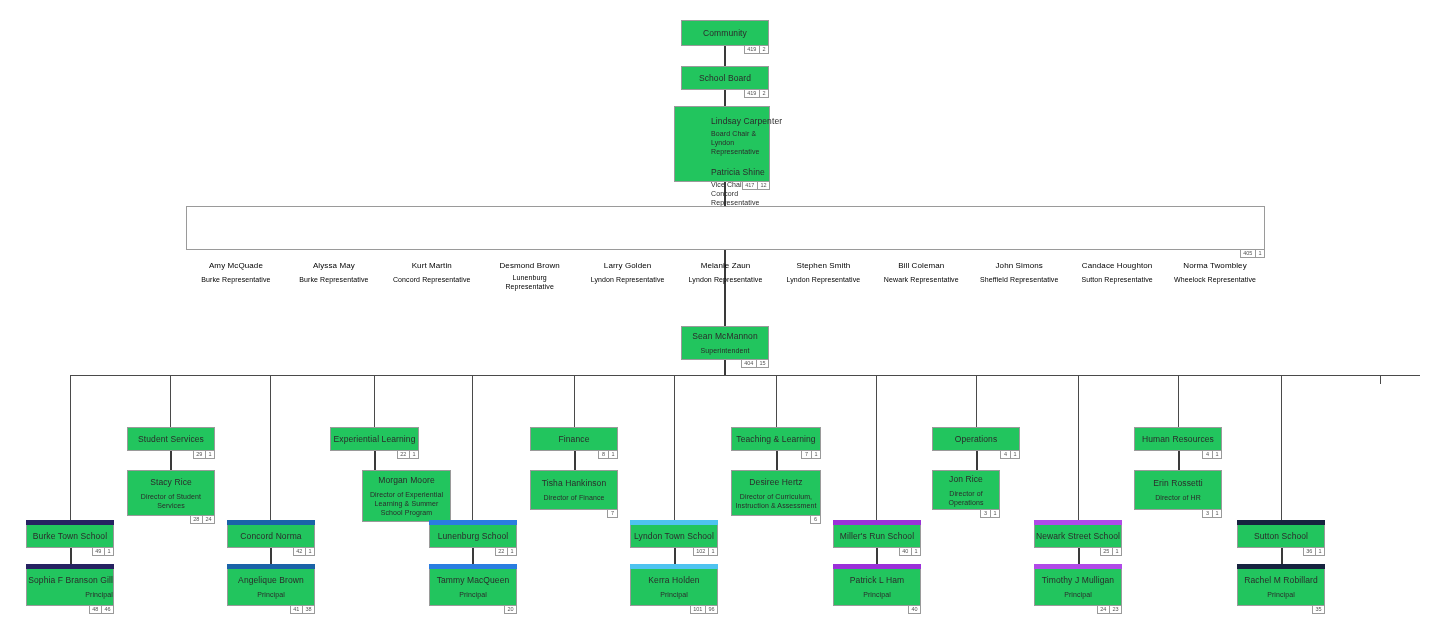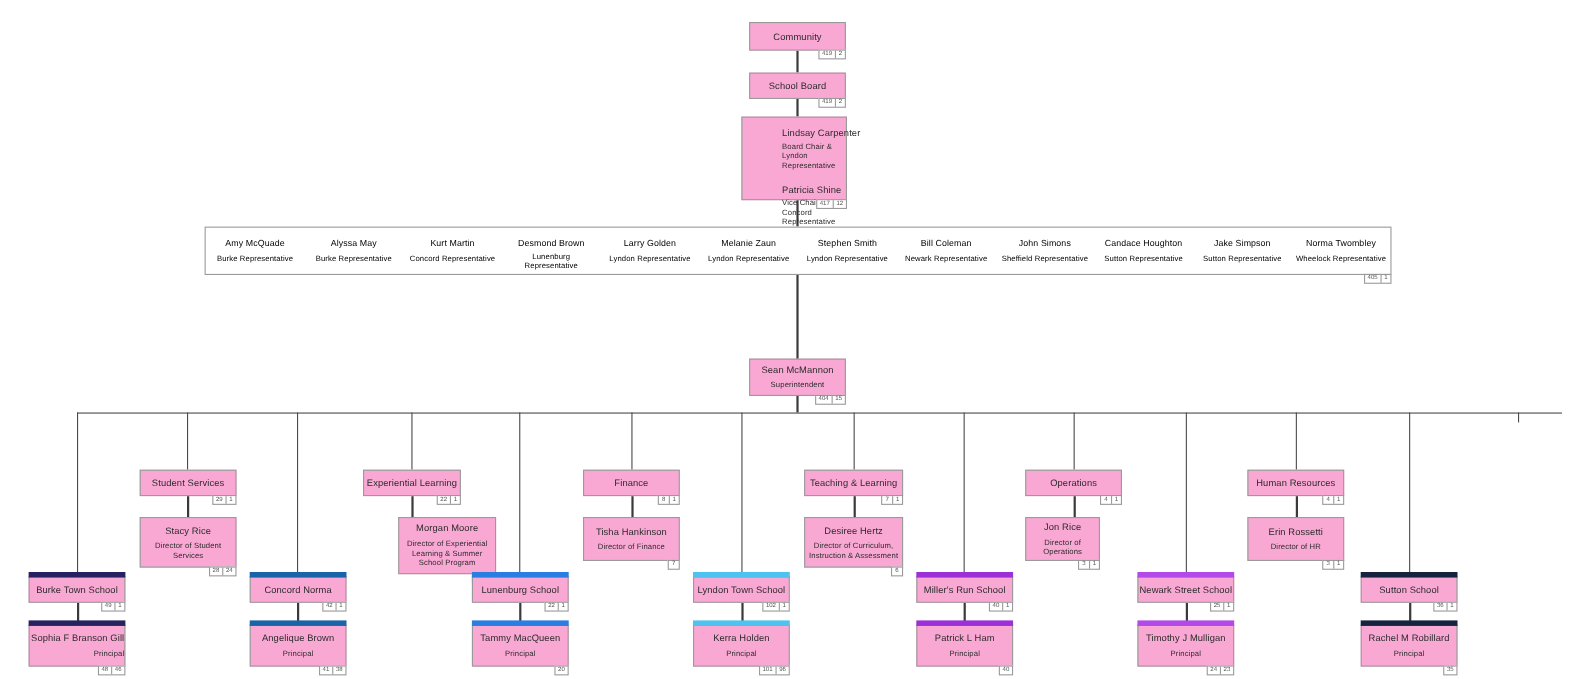--- a/index.html
+++ b/index.html
@@ -13,21 +13,21 @@
     width: 1440px;
     height: 617px;
     overflow: hidden;
     background: #ffffff;
   }
 
   
   .node {
     position: absolute;
     border: 1px solid #9a9a9a;
-    background: #f9a8d4;
+    background: #22c55e;
     display: flex;
     flex-direction: column;
     align-items: center;
     justify-content: center;
     text-align: center;
     color: #2b2b2b;
   }
   .node .accent {
     position: absolute;
     left: -1px; right: -1px;
@@ -72,21 +72,21 @@
     position: absolute;
     border: 1px solid #9a9a9a;
     background: #ffffff;
     display: flex;
   }
   .repcell {
     flex: 1 1 0;
     text-align: center;
     padding-top: 9px;
   }
-  .repcell .nm { font-size: 8px; }
+  .repcell .nm { font-size: 8px; margin-top: 44px; }
   .repcell .role { font-size: 7px; }
 
   
   .badge {
     position: absolute;
     right: -1px;
     bottom: -9px;
     display: flex;
     height: 9px;
     border: 1px solid #9a9a9a;
@@ -215,24 +215,20 @@
     </div>
     <div class="repcell">
       <div class="nm">John Simons</div>
       <div class="role wrap">Sheffield Representative</div>
     </div>
     <div class="repcell">
       <div class="nm">Candace Houghton</div>
       <div class="role wrap">Sutton Representative</div>
     </div>
     <div class="repcell">
-      <div class="nm">Jake Simpson</div>
-      <div class="role wrap">Sutton Representative</div>
-    </div>
-    <div class="repcell">
       <div class="nm">Norma Twombley</div>
       <div class="role wrap">Wheelock Representative</div>
     </div>
     <div class="badge">
       <span>405</span>
       <span>1</span>
     </div>
   </div>
 
   <div class="node" style="left:681px; top:326px; width:88px; height:34px;">

